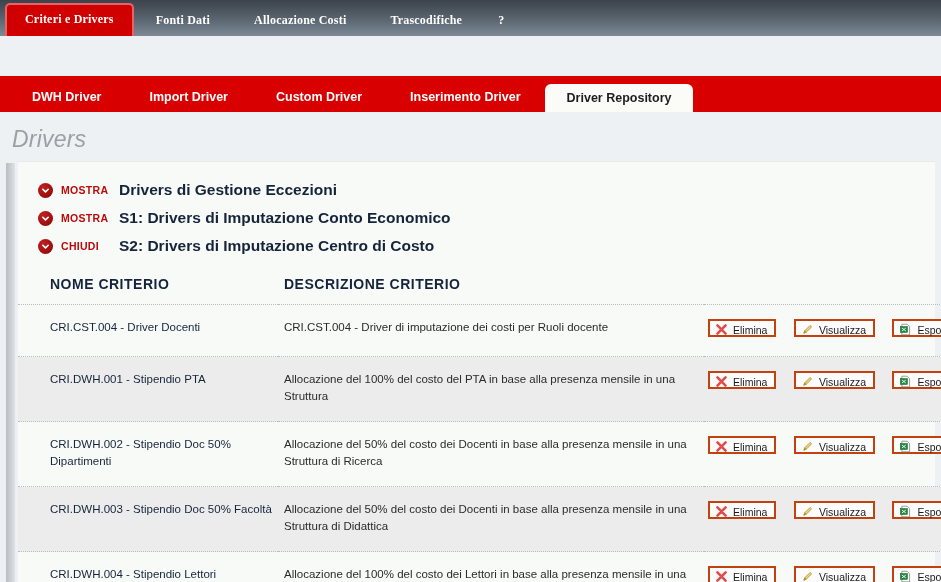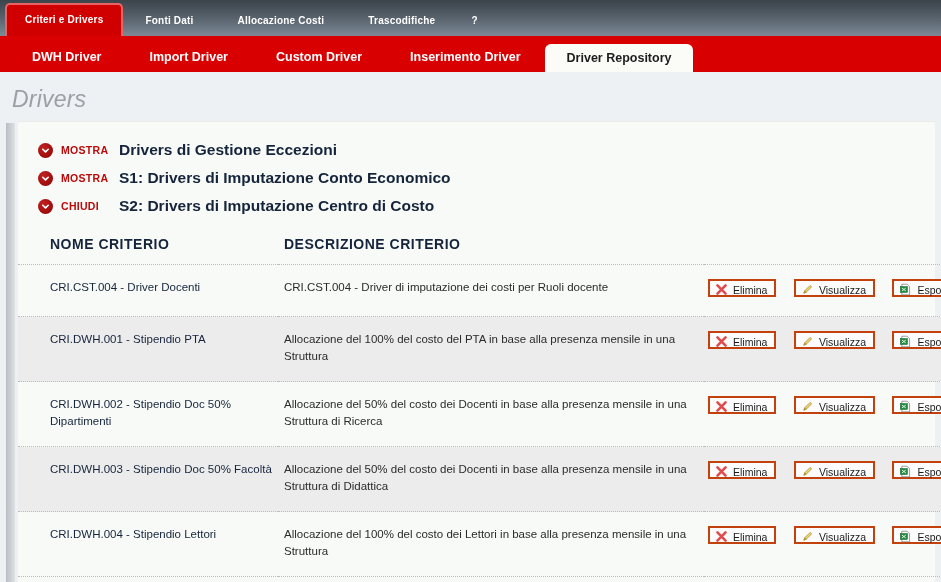--- a/index.html
+++ b/index.html
@@ -19,30 +19,31 @@
   .topbar {
     position: relative;
     height: 36px;
     background: linear-gradient(to bottom, #3b434b 0%, #5b6670 55%, #7d8a96 100%);
     display: flex;
     align-items: flex-end;
     padding-left: 5px;
     box-sizing: border-box;
   }
   .main-tab {
-    font-size: 10px;
+    font-size: 12px;
     font-weight: bold;
     color: #ffffff;
     padding: 0 22px;
     height: 31px;
     line-height: 31px;
     letter-spacing: 0.2px;
     white-space: nowrap;
     cursor: pointer;
     box-sizing: border-box;
+    font-family: Liberation Serif, serif;
   }
   .main-tab.active {
     background: #d00000;
     border: 2px solid #e86464;
     border-bottom: none;
     border-radius: 5px 5px 0 0;
     height: 33px;
     line-height: 29px;
     padding: 0 18px;
   }
@@ -52,20 +53,21 @@
 
   
   .subbar {
     position: relative;
     height: 36px;
     background: #d80000;
     display: flex;
     align-items: flex-end;
     padding-left: 8px;
     box-sizing: border-box;
+    margin-top: 40px;
   }
   .sub-tab {
     font-size: 12.5px;
     font-weight: bold;
     color: #ffffff;
     padding: 0 24px;
     height: 30px;
     line-height: 30px;
     white-space: nowrap;
     cursor: pointer;

